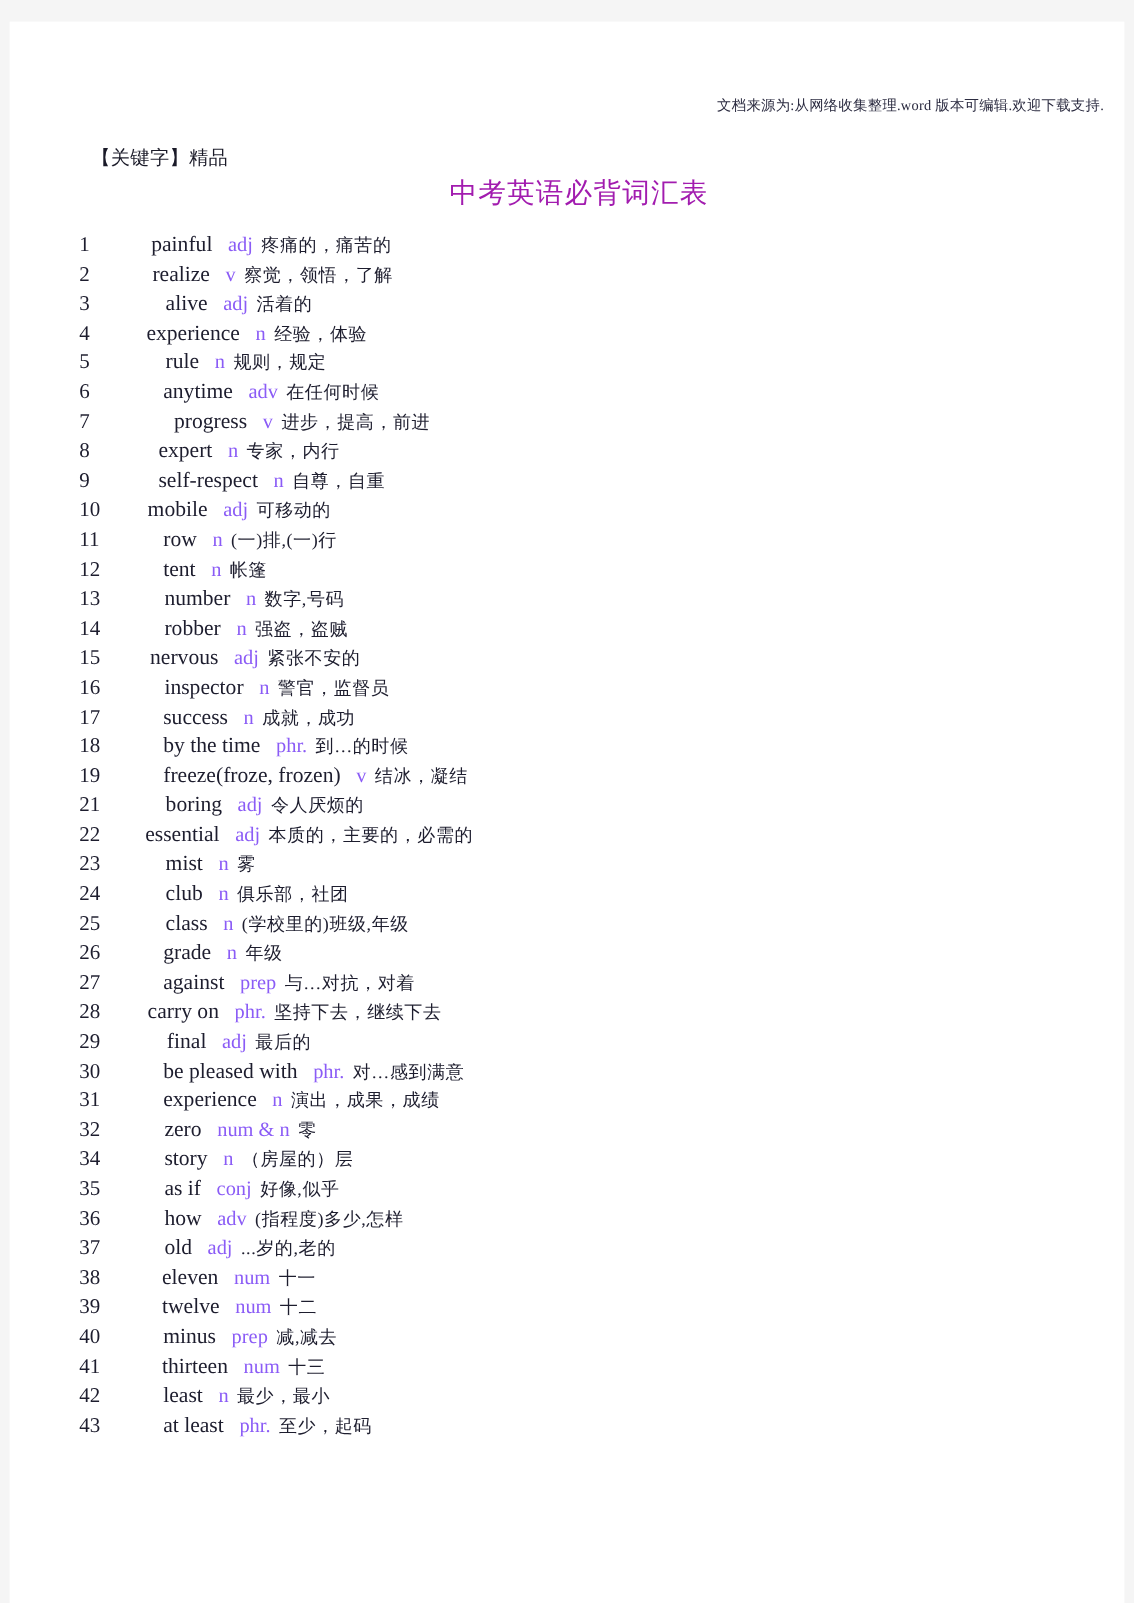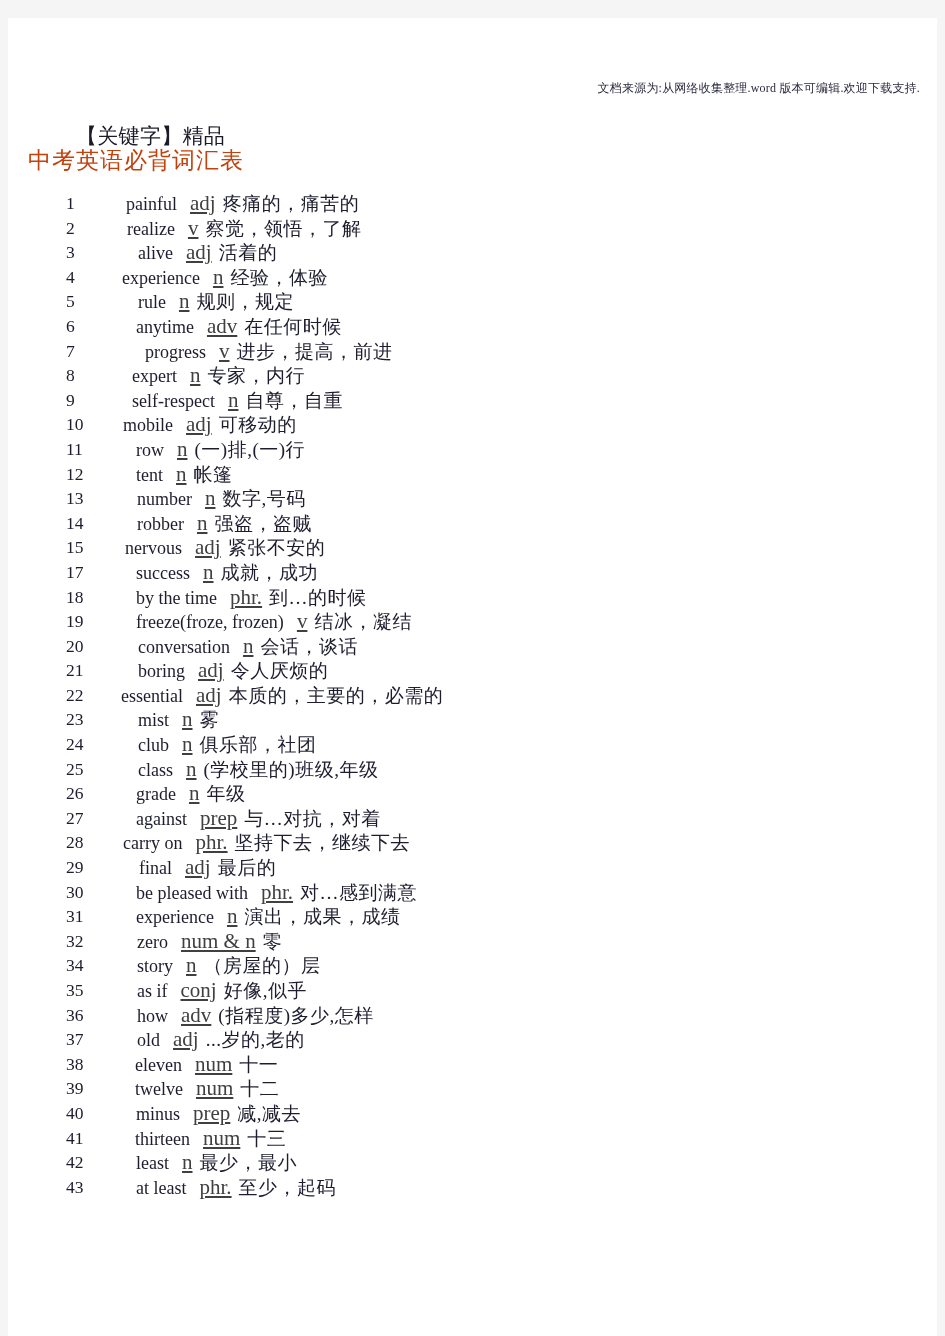--- a/index.html
+++ b/index.html
@@ -31,35 +31,36 @@
     font-size: 12px;
     color: #2b2b40;
     letter-spacing: 0.2px;
     white-space: nowrap;
   }
   .keyword-tag {
     position: absolute;
     left: 68px;
     top: 104px;
     font-family: "Liberation Serif", "DejaVu Serif", serif;
-    font-size: 21px;
+    font-size: 16px;
     color: #1a1a28;
     letter-spacing: 0.3px;
     white-space: nowrap;
   }
   .doc-title {
     position: absolute;
     left: 0;
     top: 127px;
     width: 929px;
+    text-align: center;
     padding-left: 20px;
     box-sizing: border-box;
     font-family: "Liberation Serif", "DejaVu Serif", serif;
     font-size: 23px;
-    color: #c2410c;
+    color: #a21caf;
     letter-spacing: 1px;
     white-space: nowrap;
   }
   .word-list {
     position: absolute;
     left: 0;
     top: 173px;
     width: 929px;
   }
   .word-row {
@@ -83,27 +84,26 @@
     top: 0;
     white-space: nowrap;
   }
   .w-word {
     font-family: "Liberation Serif", "DejaVu Serif", serif;
     font-size: 18px;
     color: #1d1d2e;
   }
   .w-pos {
     font-family: "Liberation Serif", "DejaVu Serif", serif;
-    font-size: 21px;
-    color: #404040;
-    text-decoration: underline;
+    font-size: 17px;
+    color: #8b5cf6;
   }
   .w-def {
     font-family: "Liberation Serif", "DejaVu Serif", serif;
-    font-size: 19px;
+    font-size: 15px;
     color: #1d1d2e;
     letter-spacing: 0.5px;
   }
   .sp-sm { display: inline-block; width: 7px; }
   .sp-md { display: inline-block; width: 13px; }
 </style>
 </head>
 <body>
 
 <div class="page">
@@ -169,36 +169,36 @@
       </div>
       <div class="word-row">
         <span class="w-num">14</span>
         <span class="w-body" style="left: 129px;"><span class="w-word">robber</span><span class="sp-md"></span><span class="w-pos">n</span><span class="sp-sm"></span><span class="w-def">强盗，盗贼</span></span>
       </div>
       <div class="word-row">
         <span class="w-num">15</span>
         <span class="w-body" style="left: 117px;"><span class="w-word">nervous</span><span class="sp-md"></span><span class="w-pos">adj</span><span class="sp-sm"></span><span class="w-def">紧张不安的</span></span>
       </div>
       <div class="word-row">
+        <span class="w-num">16</span>
+        <span class="w-body" style="left: 129px;"><span class="w-word">inspector</span><span class="sp-md"></span><span class="w-pos">n</span><span class="sp-sm"></span><span class="w-def">警官，监督员</span></span>
+      </div>
+      <div class="word-row">
         <span class="w-num">17</span>
         <span class="w-body" style="left: 128px;"><span class="w-word">success</span><span class="sp-md"></span><span class="w-pos">n</span><span class="sp-sm"></span><span class="w-def">成就，成功</span></span>
       </div>
       <div class="word-row">
         <span class="w-num">18</span>
         <span class="w-body" style="left: 128px;"><span class="w-word">by the time</span><span class="sp-md"></span><span class="w-pos">phr.</span><span class="sp-sm"></span><span class="w-def">到…的时候</span></span>
       </div>
       <div class="word-row">
         <span class="w-num">19</span>
         <span class="w-body" style="left: 128px;"><span class="w-word">freeze(froze, frozen)</span><span class="sp-md"></span><span class="w-pos">v</span><span class="sp-sm"></span><span class="w-def">结冰，凝结</span></span>
       </div>
       <div class="word-row">
-        <span class="w-num">20</span>
-        <span class="w-body" style="left: 130px;"><span class="w-word">conversation</span><span class="sp-md"></span><span class="w-pos">n</span><span class="sp-sm"></span><span class="w-def">会话，谈话</span></span>
-      </div>
-      <div class="word-row">
         <span class="w-num">21</span>
         <span class="w-body" style="left: 130px;"><span class="w-word">boring</span><span class="sp-md"></span><span class="w-pos">adj</span><span class="sp-sm"></span><span class="w-def">令人厌烦的</span></span>
       </div>
       <div class="word-row">
         <span class="w-num">22</span>
         <span class="w-body" style="left: 113px;"><span class="w-word">essential</span><span class="sp-md"></span><span class="w-pos">adj</span><span class="sp-sm"></span><span class="w-def">本质的，主要的，必需的</span></span>
       </div>
       <div class="word-row">
         <span class="w-num">23</span>
         <span class="w-body" style="left: 130px;"><span class="w-word">mist</span><span class="sp-md"></span><span class="w-pos">n</span><span class="sp-sm"></span><span class="w-def">雾</span></span>

